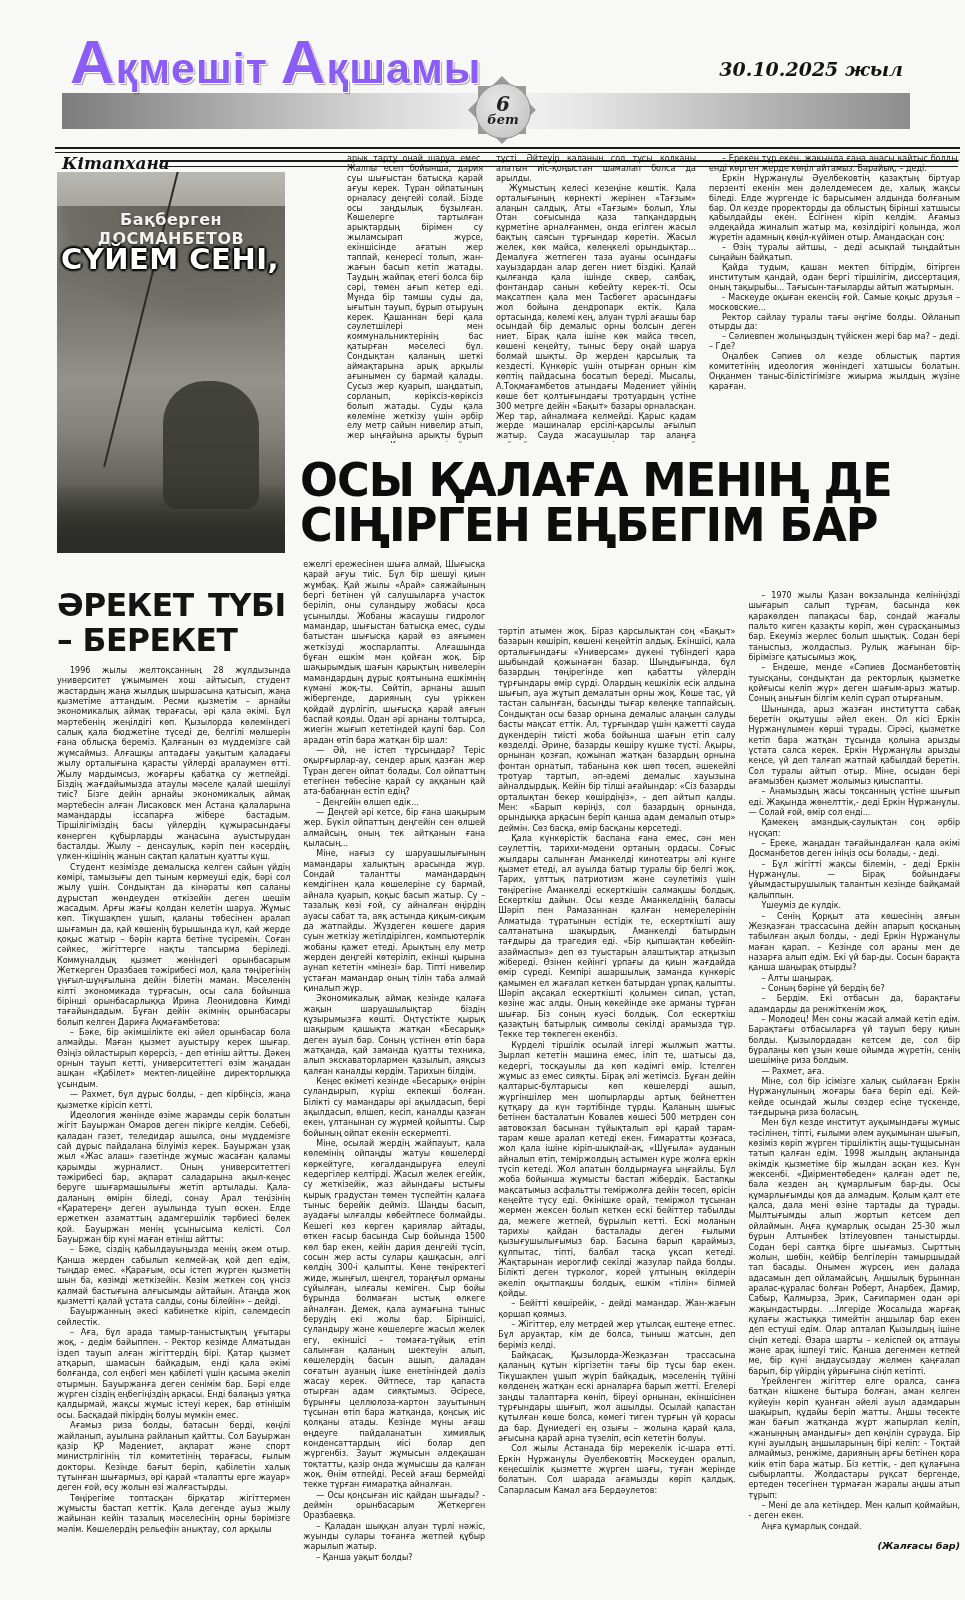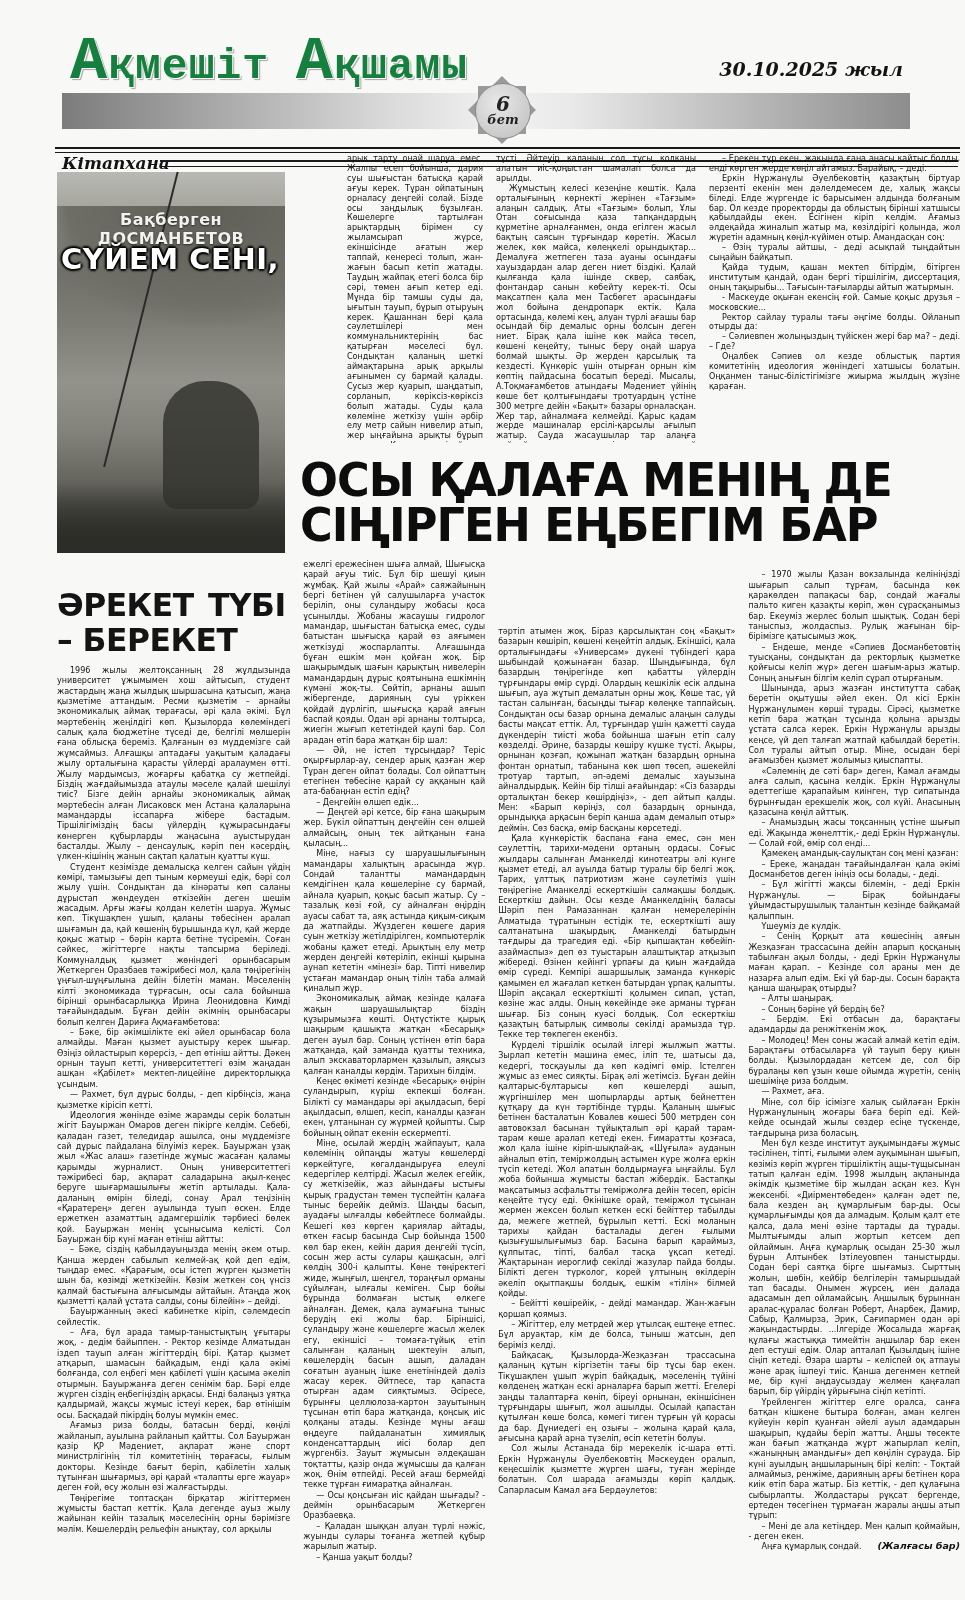--- a/index.html
+++ b/index.html
@@ -1,22 +1,22 @@
 <!DOCTYPE html>
 <html><head>
 <meta charset="utf-8">
 <style>
   html,body{margin:0;padding:0;}
   .page{position:relative;width:965px;height:1600px;background:#f8f8f6;color:#141414;
         font-family:"DejaVu Sans",sans-serif;overflow:hidden;}
   
   .mast-bar{position:absolute;left:62px;top:93px;width:848px;height:36px;
     background:linear-gradient(90deg,#7c7c7c 0%,#d9d9d9 38%,#f2f2f2 52%,#e9e9e9 60%,#8d8d8d 100%);}
-  .mast-logo{position:absolute;left:70px;top:42px;font-family:Liberation Mono, monospace;
-    font-weight:bold;color:#15803d;text-shadow:1px 1px 0 #ffffff,2px 2px 1px #00000055;
+  .mast-logo{position:absolute;left:70px;top:42px;font-family:Liberation Sans, sans-serif;
+    font-weight:bold;color:#8b5cf6;text-shadow:1px 1px 0 #ffffff,2px 2px 1px #00000055;
     font-size:43px;letter-spacing:1px;white-space:nowrap;}
   .mast-logo .cap{font-size:62px;line-height:40px;}
   .badge{position:absolute;left:468px;top:76px;width:68px;height:68px;}
   .badge .sq{position:absolute;left:10px;top:10px;width:48px;height:48px;background:#9a9a9a;}
   .badge .sq.r{transform:rotate(45deg);}
   .badge .circ{position:absolute;left:7px;top:7px;width:54px;height:54px;border-radius:50%;
     background:radial-gradient(circle at 40% 35%,#e8e8e8,#bdbdbd);border:1px solid #8a8a8a;
     display:flex;flex-direction:column;align-items:center;justify-content:center;
     font-family:"DejaVu Serif",serif;font-style:italic;font-weight:bold;color:#222;}
   .badge .num{font-size:20px;line-height:18px;}
@@ -157,23 +157,22 @@
         <p class="para">Күрделі тіршілік осылай ілгері жылжып жатты. Зырлап кететін машина емес, іліп те, шатысы да, кедергі, тосқауылы да көп кәдімгі өмір. Істелген жұмыс аз емес сияқты. Бірақ әлі жетімсіз. Бұған дейін қалтарыс-бұлтарысы көп көшелерді ашып, жүргіншілер мен шопырларды артық бейнеттен құтқару да күн тәртібінде тұрды. Қаланың шығыс бетінен басталатын Ковалев көшесі 500 метрден соң автовокзал басынан тұйықталып әрі қарай тарам-тарам көше аралап кетеді екен. Ғимаратты қозғаса, жол қала ішіне кіріп-шықпай-ақ, «Шұғыла» ауданын айналып өтіп, теміржолдың астымен күре жолға еркін түсіп кетеді. Жол апатын болдырмауға ыңғайлы. Бұл жоба бойынша жұмысты бастап жібердік. Бастапқы мақсатымыз асфальтты теміржолға дейін төсеп, өрісін кеңейте түсу еді. Өкінішке орай, теміржол тұсынан жермен жексен болып кеткен ескі бейіттер табылды да, межеге жетпей, бұрылып кетті. Ескі моланың тарихы қайдан басталады деген ғылыми қызығушылығымыз бар. Басына барып қараймыз, құлпытас, тіпті, балбал тасқа ұқсап кетеді. Жақтарынан иероглиф секілді жазулар пайда болды. Білікті деген түрколог, корей ұлтының өкілдерін әкеліп оқытпақшы болдық, ешкім «тілін» білмей қойды.</p>
         <p class="para">– Бейітті көшірейік, - дейді мамандар. Жан-жағын қоршап қоямыз.</p>
         <p class="para">– Жігіттер, елу метрдей жер ұтылсақ ештеңе етпес. Бұл аруақтар, кім де болса, тыныш жатсын, деп беріміз келді.</p>
         <p class="para">Байқасақ, Қызылорда-Жезқазған трассасына қаланың құтын кіргізетін тағы бір тұсы бар екен. Тікұшақпен ұшып жүріп байқадық, мәселенің түйіні көлденең жатқан ескі арналарға барып жетті. Егелері заңды талаптарға көніп, біреуі орнынан, екіншісінен тұрғындары шығып, жол ашылды. Осылай қапастан құтылған көше болса, көмегі тиген тұрғын үй қорасы да бар. Дүниедегі ең озығы – жолына қарай қала, ағысына қарай арна түзеліп, өсіп кететін болуы.</p>
         <p class="para">Сол жылы Астанада бір мерекелік іс-шара өтті. Еркін Нұржанұлы Әуелбековтің Мәскеуден оралып, кеңесшілік қызметте жүрген шағы, туған жерінде болатын. Сол шарада ағамызды көріп қалдық. Сапарласым Камал аға Бердәулетов:</p>
       </div>
     <div class="bcol c4">
         <p class="para">– 1970 жылы Қазан вокзалында келініңізді шығарып салып тұрғам, басында көк қаракөлден папақасы бар, сондай жағалы пальто киген қазақты көріп, жөн сұрасқанымыз бар. Екеуміз жерлес болып шықтық. Содан бері таныспыз, жолдаспыз. Рулық жағынан бір-бірімізге қатысымыз жоқ.</p>
         <p class="para">– Ендеше, менде «Сәпиев Досманбетовтің туысқаны, сондықтан да ректорлық қызметке қойғысы келіп жүр» деген шағым-арыз жатыр. Соның анығын білгім келіп сұрап отырғаным.</p>
         <p class="para">Шынында, арыз жазған институтта сабақ беретін оқытушы әйел екен. Ол кісі Еркін Нұржанұлымен көрші тұрады. Сірәсі, қызметке кетіп бара жатқан тұсында қолына арызды ұстата салса керек. Еркін Нұржанұлы арызды кеңсе, үй деп талғап жатпай қабылдай беретін. Сол туралы айтып отыр. Міне, осыдан бері ағамызбен қызмет жолымыз қиыспапты.</p>
-        <p class="para">«Сәлемнің де сәті бар» деген, Камал ағамды алға салып, қасына келдік. Еркін Нұржанұлы әдеттегіше қарапайым киінген, түр сипатында бұрынғыдан ерекшелік жоқ, сол күйі. Анасының қазасына көңіл айттық.</p>
         <p class="para">– Анамыздың жасы тоқсанның үстіне шығып еді. Жақында жөнелттік,- деді Еркін Нұржанұлы. — Солай ғой, өмір сол енді...</p>
-        <p class="para">Қамекең амандық-саулықтан соң мені қазған:</p>
+        <p class="para">Қамекең амандық-саулықтан соң әрбір нұсқап:</p>
         <p class="para">– Ереке, жаңадан тағайындалған қала әкімі Досманбетов деген ініңіз осы болады, - деді.</p>
         <p class="para">– Бұл жігітті жақсы білемін, - деді Еркін Нұржанұлы. — Бірақ бойындағы ұйымдастырушылық талантын кезінде байқамай қалыппын.</p>
         <p class="para">Үшеуміз де күлдік.</p>
         <p class="para">– Сенің Қорқыт ата көшесінің аяғын Жезқазған трассасына дейін апарып қосқаның табылған ақыл болды, - деді Еркін Нұржанұлы маған қарап. – Кезінде сол араны мен де назарға алып едім. Екі үй бар-ды. Сосын барақта қанша шаңырақ отырды?</p>
         <p class="para">– Алты шаңырақ.</p>
         <p class="para">– Соның бәріне үй бердің бе?</p>
         <p class="para">– Бердім. Екі отбасын да, барақтағы адамдарды да ренжіткенім жоқ.</p>
         <p class="para">– Молодец! Мен соны жасай алмай кетіп едім. Барақтағы отбасыларға үй тауып беру қиын болды. Қызылордадан кетсем де, сол бір бұралаңы көп ұзын көше ойымда жүретін, сенің шешіміңе риза болдым.</p>
         <p class="para">— Рахмет, аға.</p>
         <p class="para">Міне, сол бір ісімізге халық сыйлаған Еркін Нұржанұлының жоғары баға беріп еді. Кей-кейде осындай жылы сөздер есіңе түскенде, тағдырыңа риза боласың.</p>

